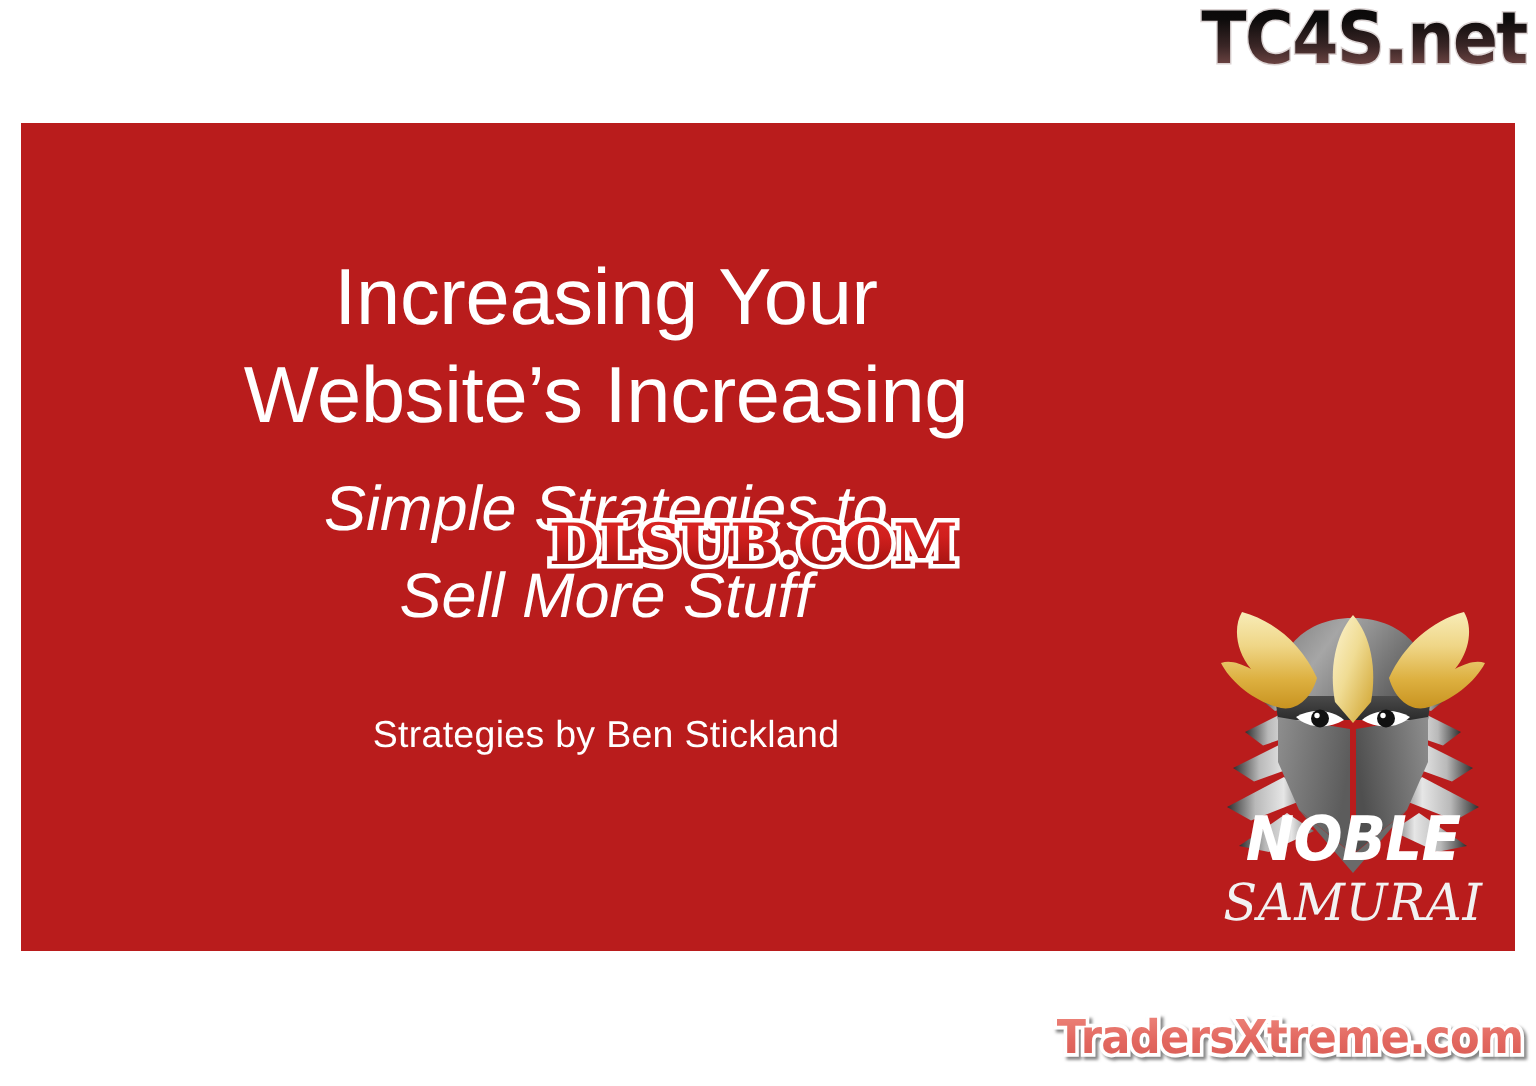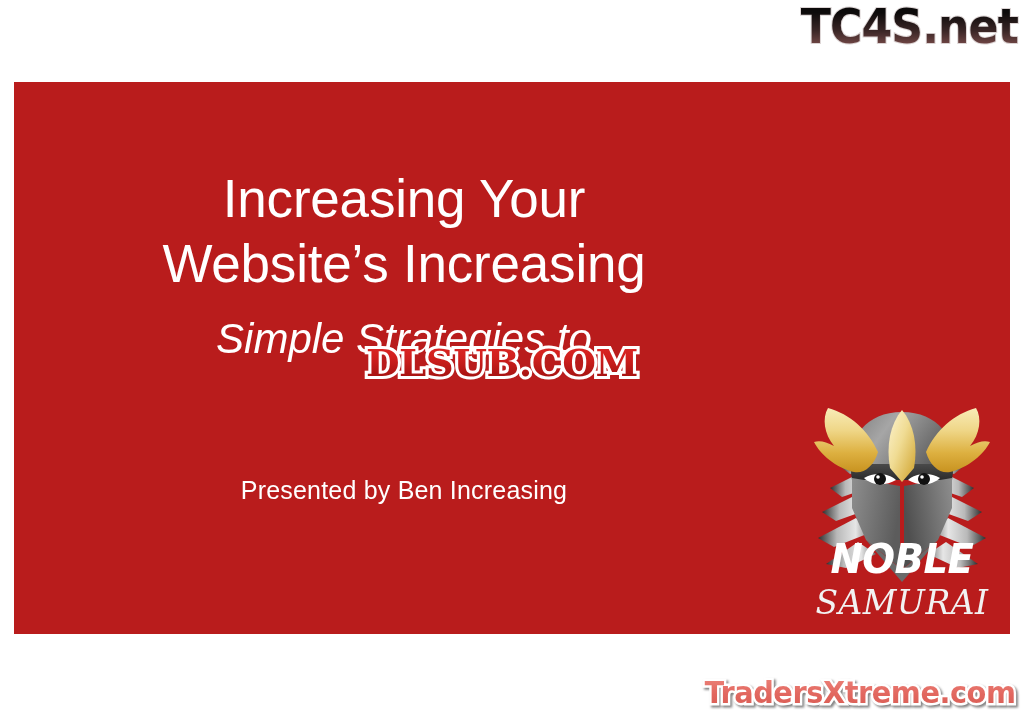--- a/index.html
+++ b/index.html
@@ -237,26 +237,27 @@
 
 <div id="slide">
 
   <div class="title-block">
     <span class="title-line">Increasing Your</span>
     <span class="title-line">Website’s Increasing</span>
   </div>
 
   <div class="subtitle-block">
     <span class="subtitle-line">Simple Strategies to</span>
+    <span class="subtitle-line">Sell More Stuff</span>
   </div>
 
   <div id="dlsub-outline">DLSUB.COM</div>
   <div id="dlsub-watermark"><span id="dlsub-fill">DLSUB.COM</span></div>
 
-  <div class="presenter-block">Presented by Ben Increasing</div>
+  <div class="presenter-block">Strategies by Ben Stickland</div>
 
   <div id="logo">
     <svg width="192" height="192" viewBox="0 0 192 192">
       <defs>
         <linearGradient id="goldH" x1="0" y1="0" x2="0" y2="1">
           <stop offset="0%" stop-color="#f8ecb8"></stop>
           <stop offset="35%" stop-color="#efd687"></stop>
           <stop offset="70%" stop-color="#ddb040"></stop>
           <stop offset="100%" stop-color="#c89320"></stop>
         </linearGradient>

